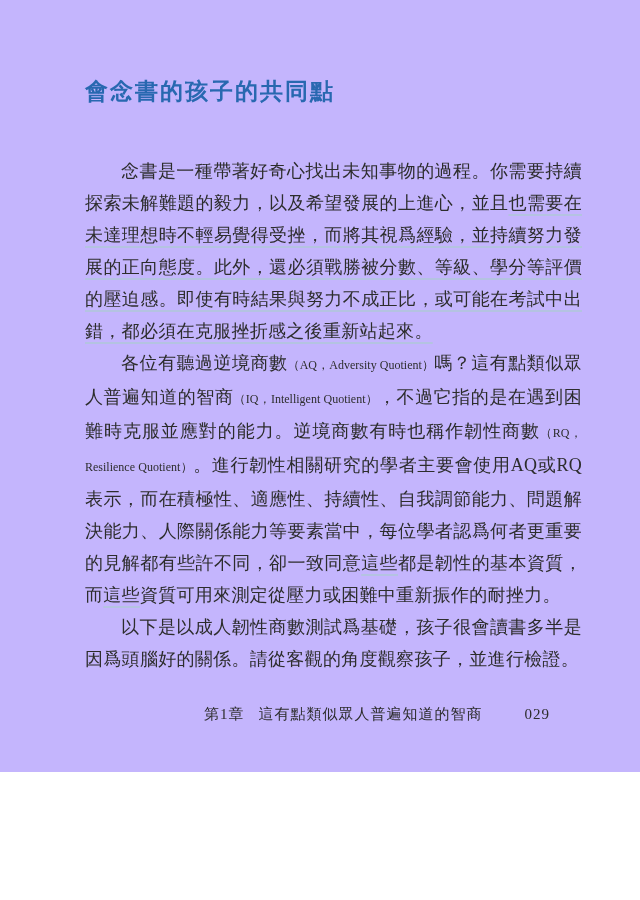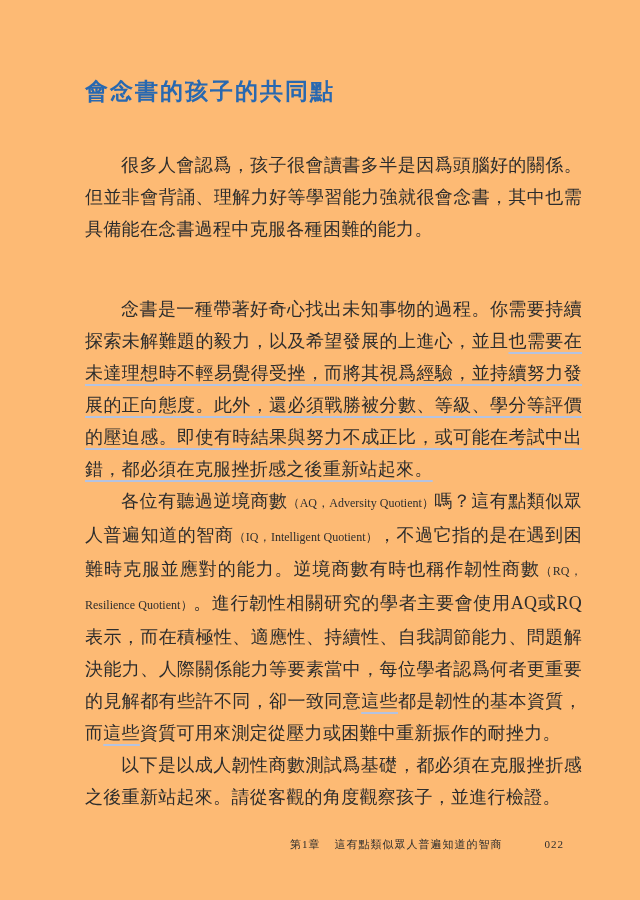--- a/index.html
+++ b/index.html
@@ -3,22 +3,22 @@
 <meta charset="utf-8">
 <style>
   :root{
     --title-color:#2868b0;
     --underline-color:#b4c3e1;
     --ink:#2d2d2d;
   }
   html,body{margin:0;padding:0;background:#ffffff;}
   .page{
     position:relative;
-    width:640px;height:900px;
-    background:#fdba74;
+    width:640px;height:772px;
+    background:#c4b5fd;
     font-family:"Liberation Serif","DejaVu Serif",serif;
     overflow:hidden;
   }
   .content{
     position:absolute;
     left:85px;top:76px;width:497px;
   }
   h1.title{
     margin:0 0 42px 0;
     font-size:23px;
@@ -41,43 +41,42 @@
     text-decoration-color:var(--underline-color);
     text-decoration-thickness:1.5px;
     text-underline-offset:5px;
   }
   .run-paren{
     font-size:12px;
     letter-spacing:0;
   }
   .footer{
     position:absolute;
-    right:76px;bottom:48px;
-    font-size:11px;
+    right:90px;bottom:48px;
+    font-size:15px;
     color:var(--ink);
     display:flex;
     align-items:baseline;
     white-space:nowrap;
     margin-top:36px;
   }
   .footer .chapter{margin-right:14px;letter-spacing:1px;}
   .footer .section{letter-spacing:1px;}
   .footer .pagenum{margin-left:42px;letter-spacing:1px;}
 </style>
 </head>
 <body>
 
 <div class="page">
   <div class="content">
     <h1 class="title">會念書的孩子的共同點</h1>
     <div class="body" id="body-paragraphs">
-        <p class="para"><span class="run-normal">很多人會認爲，孩子很會讀書多半是因爲頭腦好的關係。但並非會背誦、理解力好等學習能力強就很會念書，其中也需具備能在念書過程中克服各種困難的能力。</span></p>
         <p class="para gap-before"><span class="run-normal">念書是一種帶著好奇心找出未知事物的過程。你需要持續探索未解難題的毅力，以及希望發展的上進心，並且</span><span class="run-underline">也需要在未達理想時不輕易覺得受挫，而將其視爲經驗，並持續努力發展的正向態度。此外，還必須戰勝被分數、等級、學分等評價的壓迫感。即使有時結果與努力不成正比，或可能在考試中出錯，都必須在克服挫折感之後重新站起來。</span></p>
         <p class="para"><span class="run-normal">各位有聽過逆境商數</span><span class="run-paren">（AQ，Adversity Quotient）</span><span class="run-normal">嗎？這有點類似眾人普遍知道的智商</span><span class="run-paren">（IQ，Intelligent Quotient）</span><span class="run-normal">，不過它指的是在遇到困難時克服並應對的能力。逆境商數有時也稱作韌性商數</span><span class="run-paren">（RQ，Resilience Quotient）</span><span class="run-normal">。進行韌性相關研究的學者主要會使用AQ或RQ表示，而在積極性、適應性、持續性、自我調節能力、問題解決能力、人際關係能力等要素當中，每位學者認爲何者更重要的見解都有些許不同，卻一致同意</span><span class="run-underline">這些</span><span class="run-normal">都是韌性的基本資質，而</span><span class="run-underline">這些</span><span class="run-normal">資質可用來測定從壓力或困難中重新振作的耐挫力。</span></p>
-        <p class="para"><span class="run-normal">以下是以成人韌性商數測試爲基礎，都必須在克服挫折感之後重新站起來。請從客觀的角度觀察孩子，並進行檢證。</span></p>
+        <p class="para"><span class="run-normal">以下是以成人韌性商數測試爲基礎，孩子很會讀書多半是因爲頭腦好的關係。請從客觀的角度觀察孩子，並進行檢證。</span></p>
       </div>
   </div>
   <div class="footer">
     <span class="chapter">第1章</span>
     <span class="section">這有點類似眾人普遍知道的智商</span>
-    <span class="pagenum">022</span>
+    <span class="pagenum">029</span>
   </div>
 </div>
 
 </body></html>

